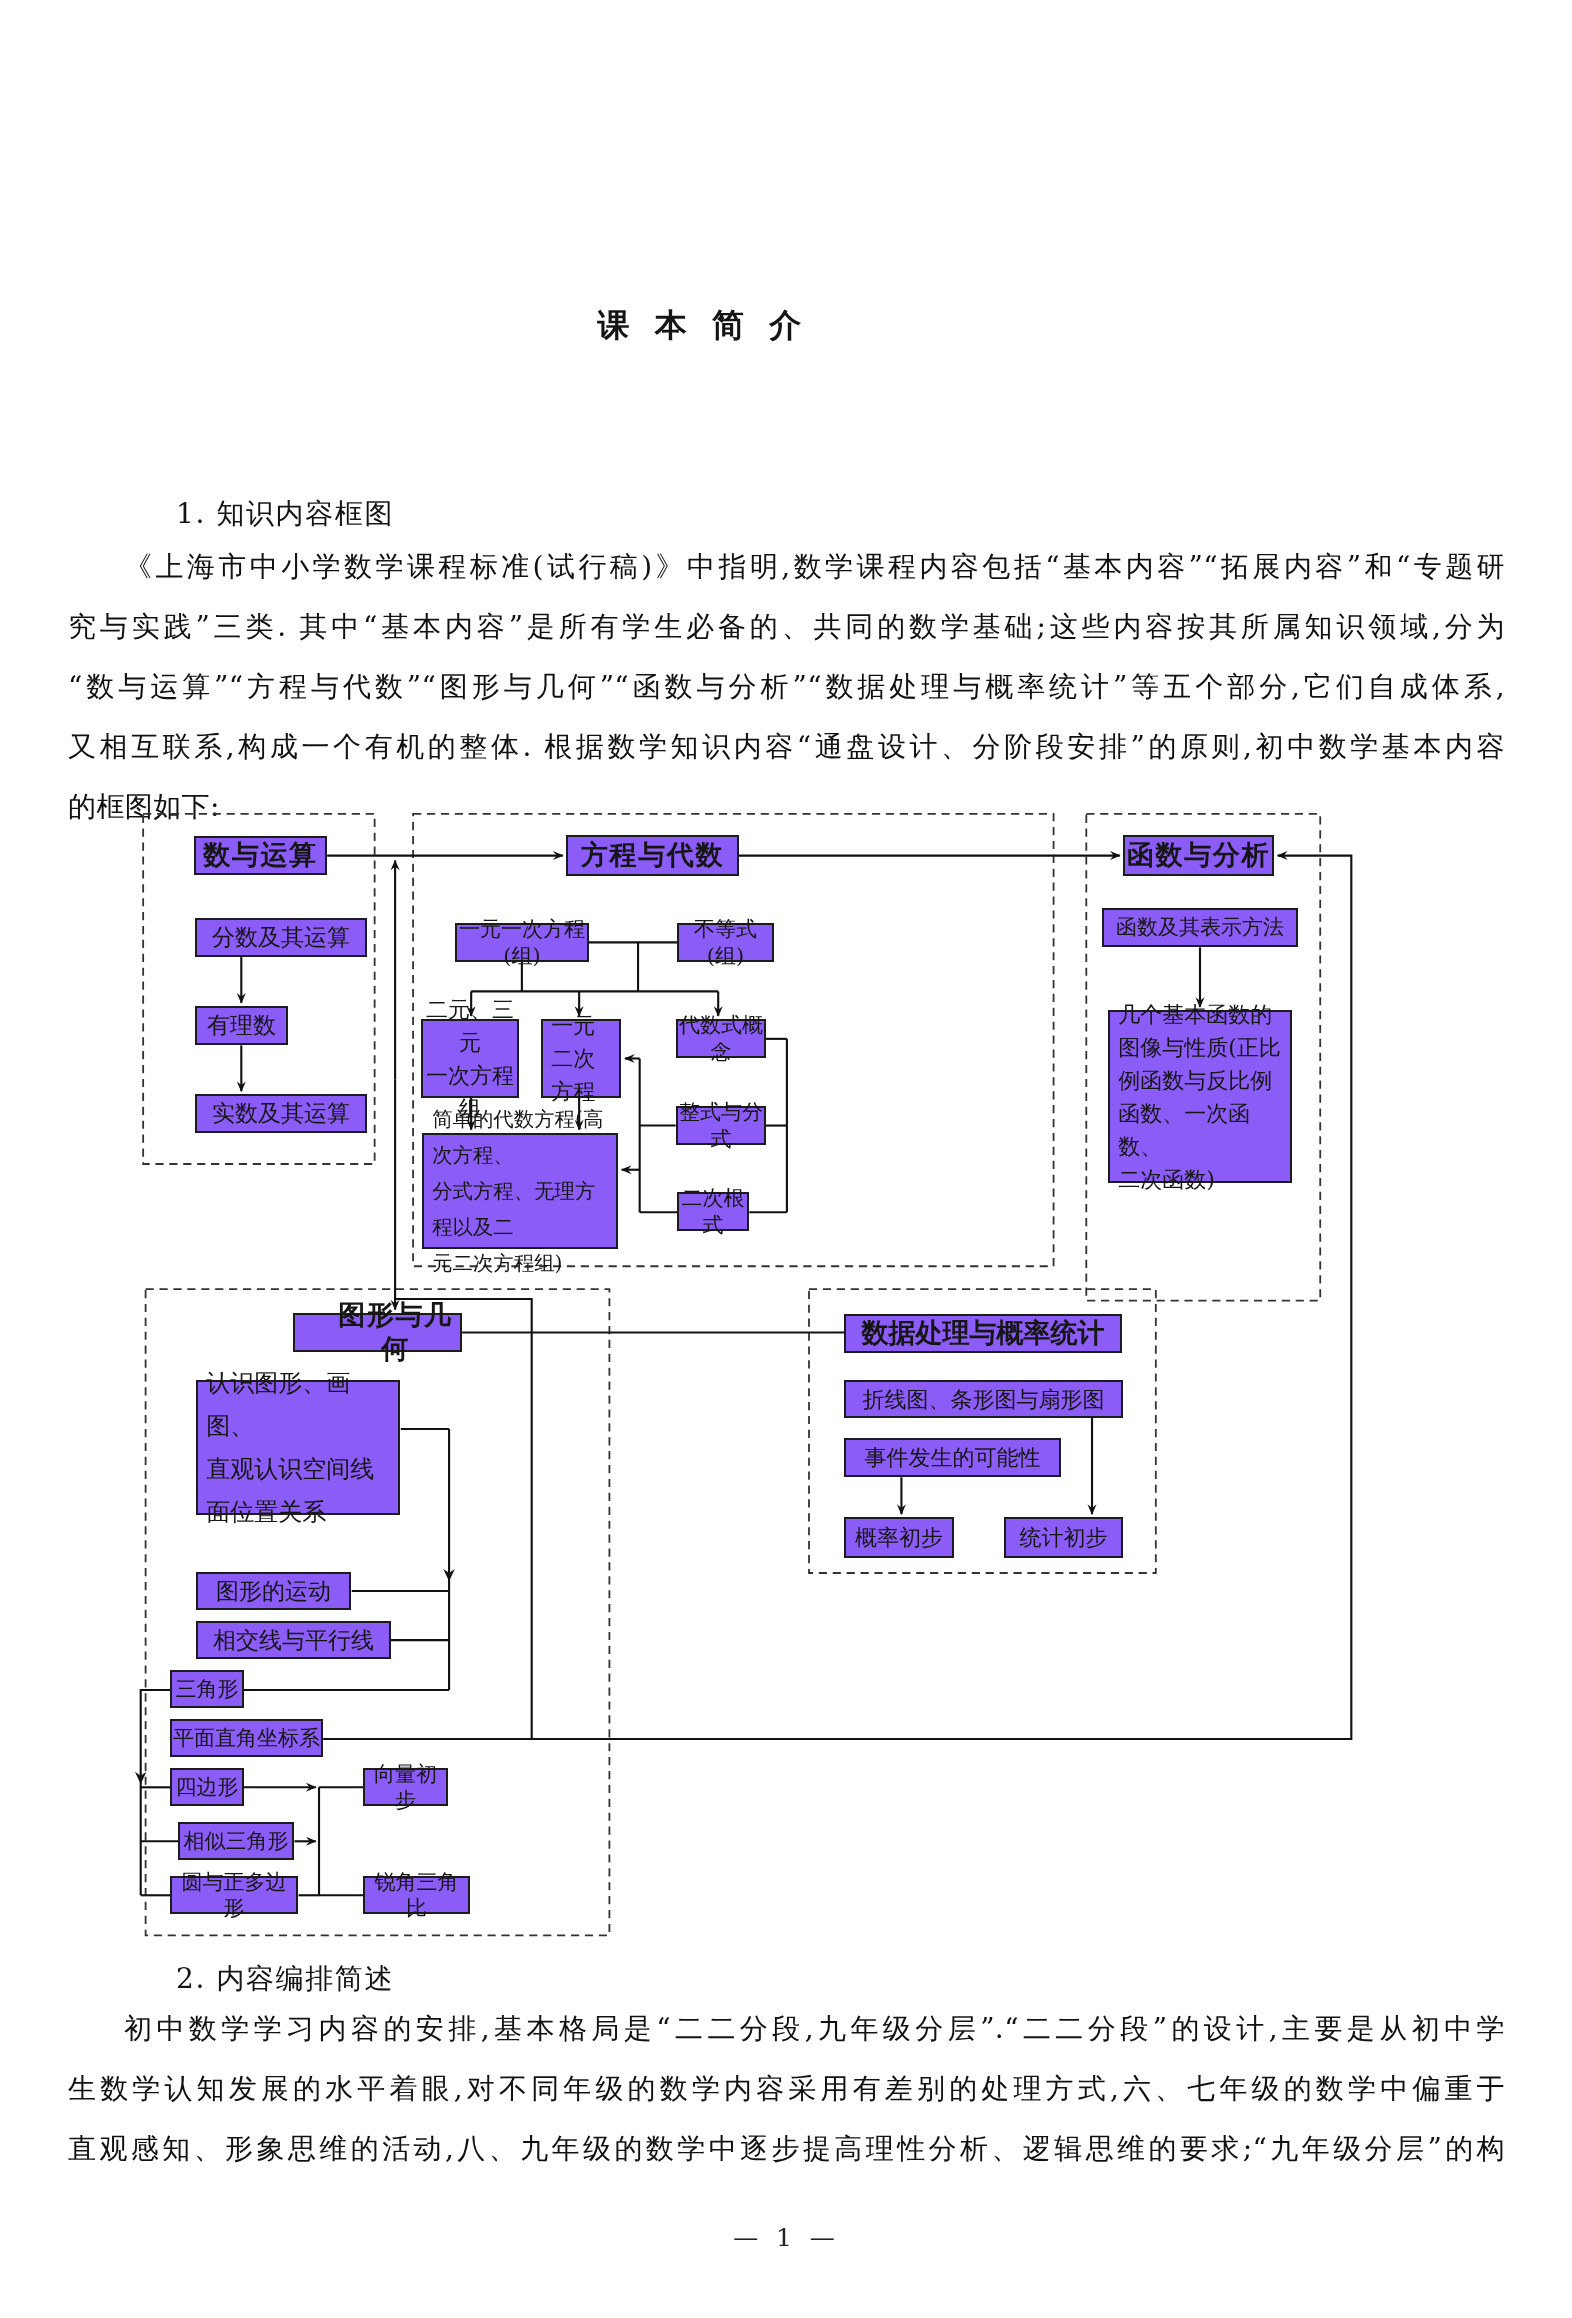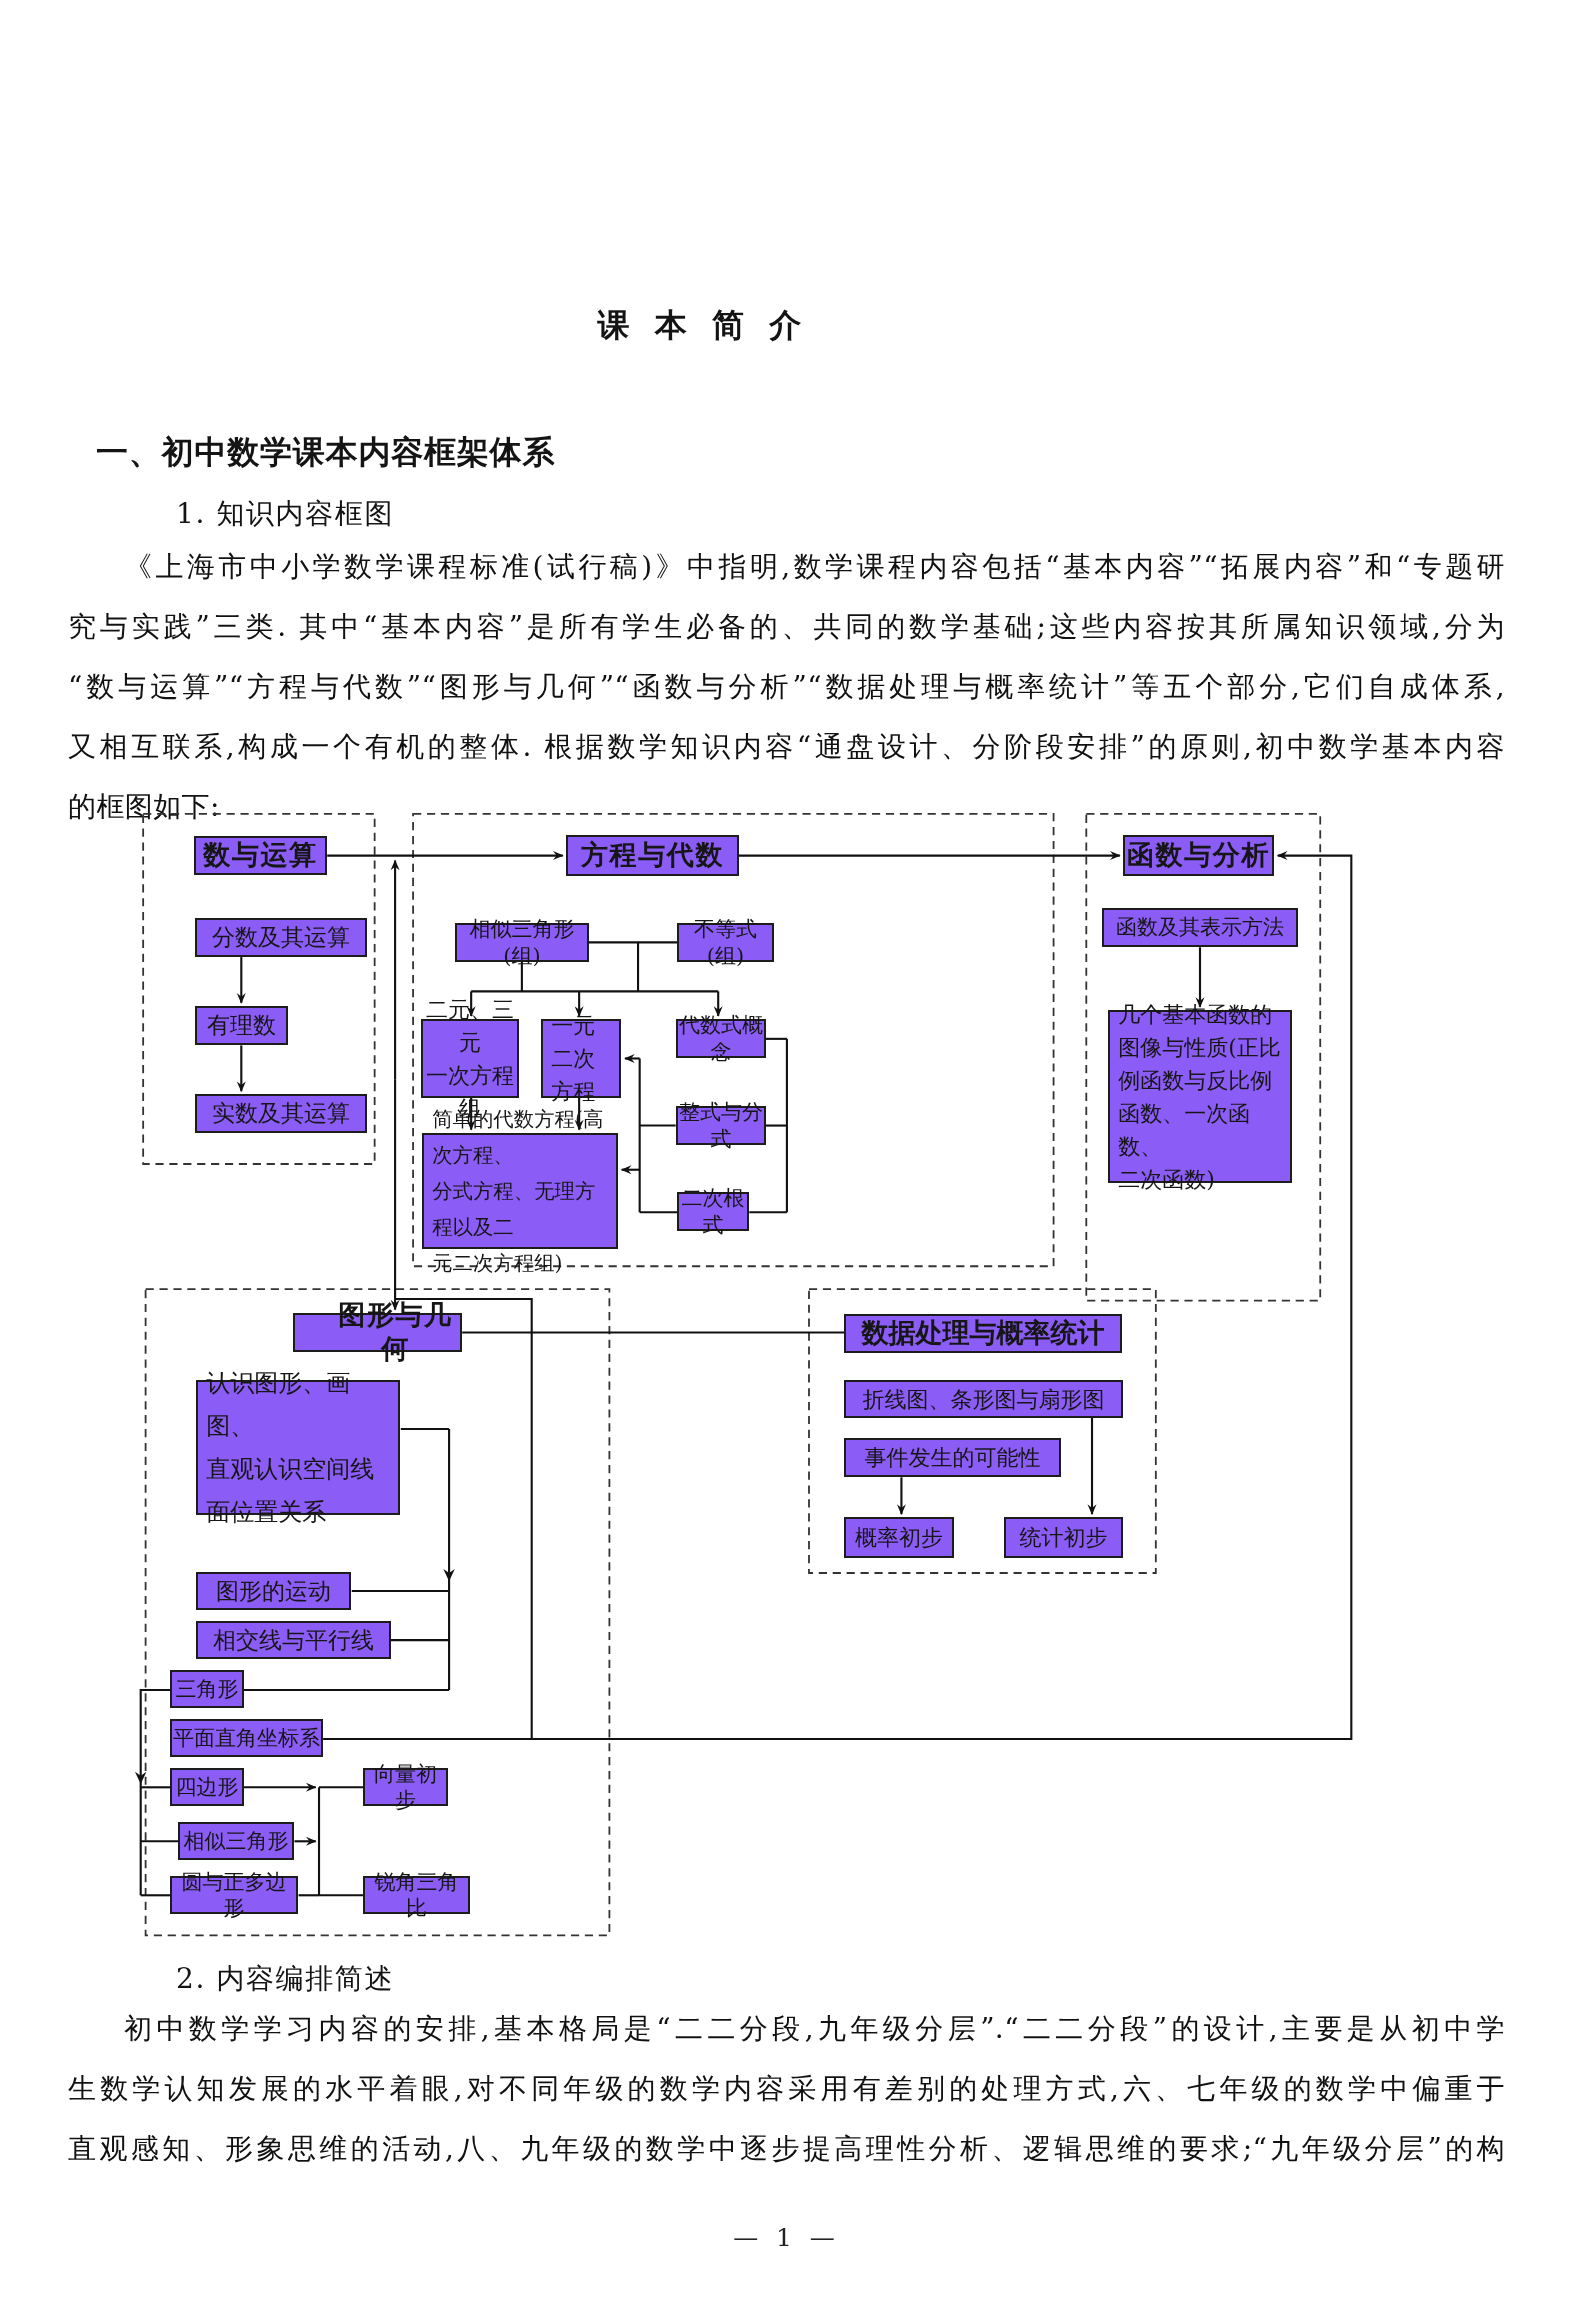--- a/index.html
+++ b/index.html
@@ -58,21 +58,20 @@
     text-align:center;font-size:25px;color:#222;letter-spacing:4.9px;
   }
 </style>
 </head>
 <body>
 
 <div class="page">
 
   <h1 class="main-title">课 本 简 介</h1>
 
-  <h2 class="sec-head">一、初中数学课本内容框架体系</h2>
 
   <div class="sub-head" style="top:495px;">1. 知识内容框图</div>
 
   <div class="para" style="top:537px;">
     <div class="line indent">《上海市中小学数学课程标准(试行稿)》中指明,数学课程内容包括“基本内容”“拓展内容”和“专题研</div>
     <div class="line">究与实践”三类. 其中“基本内容”是所有学生必备的、共同的数学基础;这些内容按其所属知识领域,分为</div>
     <div class="line">“数与运算”“方程与代数”“图形与几何”“函数与分析”“数据处理与概率统计”等五个部分,它们自成体系,</div>
     <div class="line">又相互联系,构成一个有机的整体. 根据数学知识内容“通盘设计、分阶段安排”的原则,初中数学基本内容</div>
     <div class="line short">的框图如下:</div>
   </div>
@@ -152,21 +151,21 @@
   <div class="nbox tbox" style="left:194px;top:836px;width:133px;height:39px;">数与运算</div>
   <div class="nbox tbox" style="left:566px;top:835px;width:173px;height:41px;">方程与代数</div>
   <div class="nbox tbox" style="left:1123px;top:835px;width:151px;height:41px;">函数与分析</div>
   <div class="nbox tbox" style="left:293px;top:1313px;width:169px;height:39px;padding-left:36px;">图形与几何</div>
   <div class="nbox tbox" style="left:844px;top:1314px;width:278px;height:39px;letter-spacing:0;">数据处理与概率统计</div>
 
   <div class="nbox" style="left:195px;top:918px;width:172px;height:39px;">分数及其运算</div>
   <div class="nbox" style="left:195px;top:1006px;width:93px;height:39px;">有理数</div>
   <div class="nbox" style="left:195px;top:1094px;width:172px;height:39px;">实数及其运算</div>
 
-  <div class="nbox fz26" style="left:455px;top:923px;width:134px;height:39px;">相似三角形(组)</div>
+  <div class="nbox fz26" style="left:455px;top:923px;width:134px;height:39px;">一元一次方程(组)</div>
   <div class="nbox fz26" style="left:677px;top:923px;width:97px;height:39px;">不等式(组)</div>
   <div class="nbox pre fz27" style="left:421px;top:1019px;width:98px;height:79px;">二元、三元
 一次方程组</div>
   <div class="nbox pre fz27 leftal" style="left:541px;top:1019px;width:80px;height:79px;">一元二次
 方程</div>
   <div class="nbox fz26" style="left:676px;top:1019px;width:90px;height:39px;">代数式概念</div>
   <div class="nbox fz26" style="left:676px;top:1106px;width:90px;height:39px;">整式与分式</div>
   <div class="nbox fz26" style="left:677px;top:1192px;width:72px;height:39px;">二次根式</div>
   <div class="nbox pre fz25 leftal" style="left:422px;top:1133px;width:196px;height:116px;">简单的代数方程(高次方程、
 分式方程、无理方程以及二

